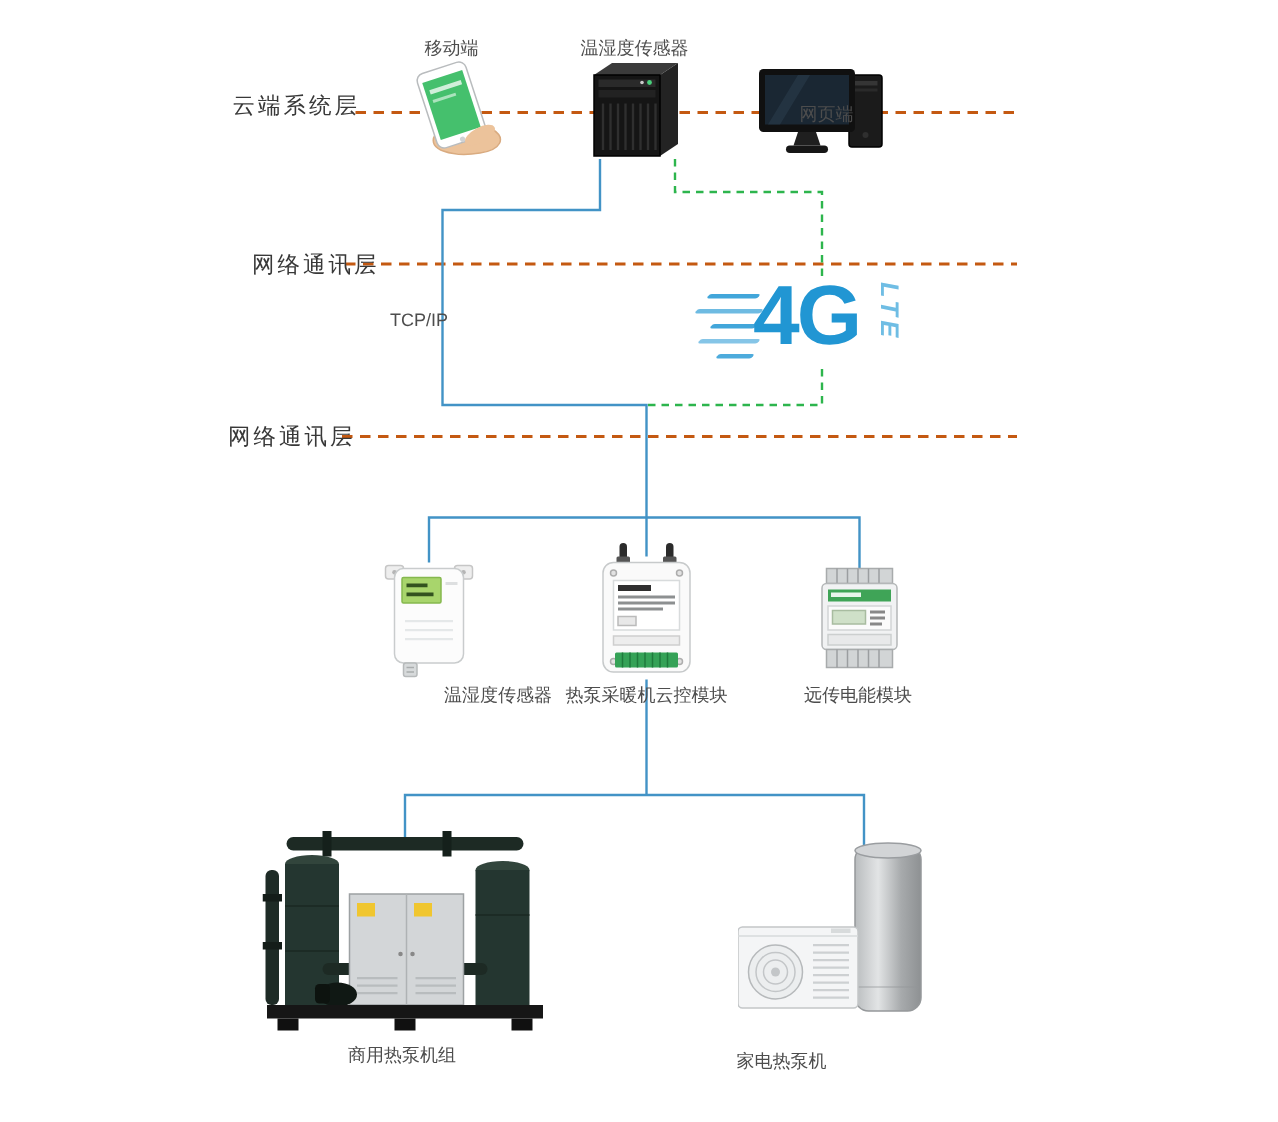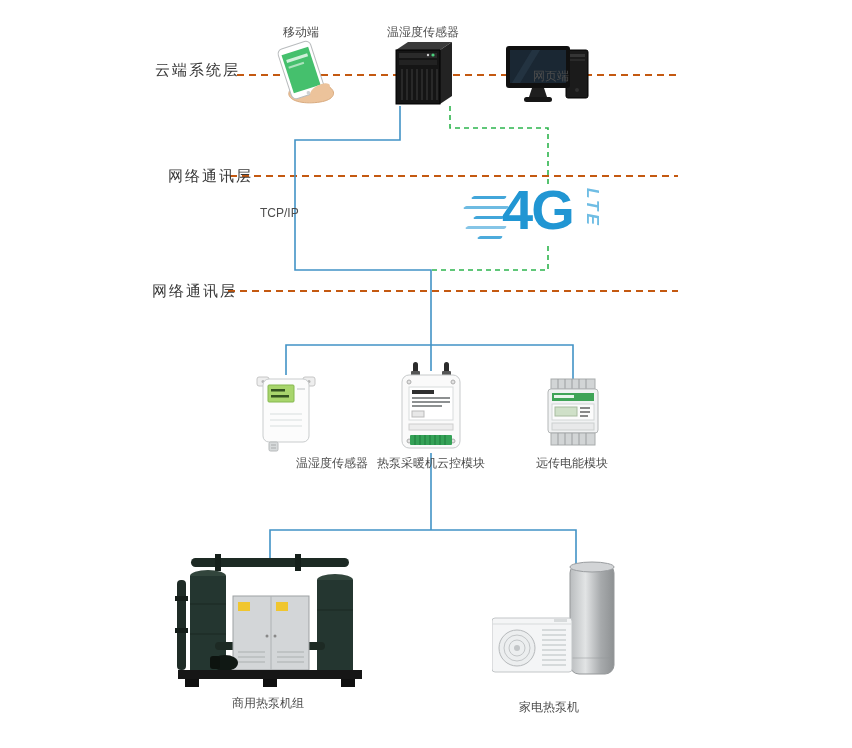--- a/index.html
+++ b/index.html
@@ -297,15 +297,15 @@
             <line x1="50" y1="97" x2="74" y2="97"></line>
           <line x1="50" y1="102" x2="74" y2="102"></line>
             <line x1="50" y1="107" x2="74" y2="107"></line>
         </g>
         <rect x="62" y="61" width="13" height="3" fill="#d8dbdc"></rect>
       </g>
     </svg>
   </div>
 
   <div class="dev-label" style="left:268px; top:695px;">商用热泵机组</div>
-  <div class="dev-label" style="left:549px; top:699px;text-align:right;">家电热泵机</div>
+  <div class="dev-label" style="left:521px; top:699px;text-align:right;">家电热泵机</div>
 
 </div>
 
 </body></html>

